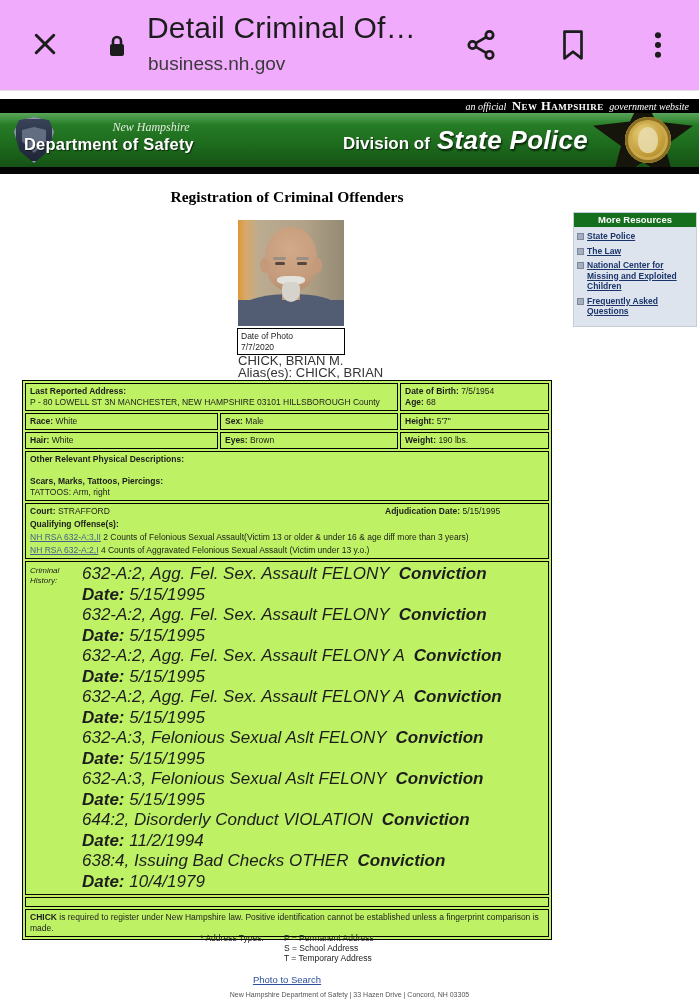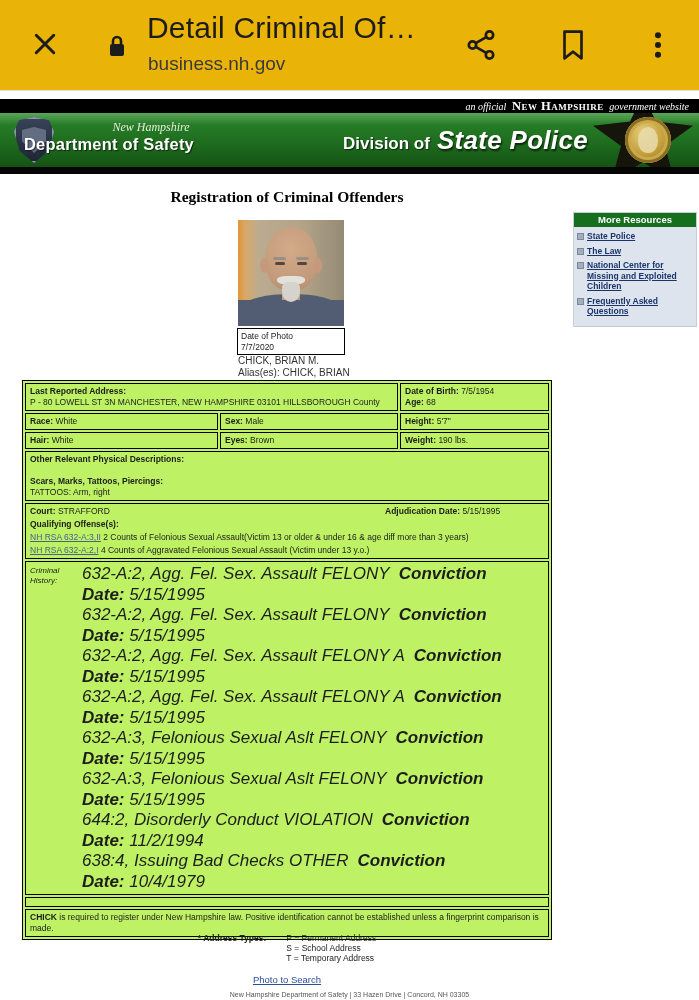--- a/index.html
+++ b/index.html
@@ -4,21 +4,21 @@
 <style>
   html,body{margin:0;padding:0;}
   body{
     width:699px;height:1000px;position:relative;overflow:hidden;
     background:#ffffff;font-family:"Liberation Sans",sans-serif;color:#222;
   }
   .abs{position:absolute;}
   b,.b{font-weight:bold;}
 
   
-  .browser-bar{top:0;left:0;width:699px;height:90px;background:#eab308;border-bottom:1px solid #e3e3e3;}
+  .browser-bar{top:0;left:0;width:699px;height:90px;background:#f0abfc;border-bottom:1px solid #e3e3e3;}
   .icon-btn{position:absolute;display:flex;align-items:center;justify-content:center;cursor:pointer;}
   .tab-title{position:absolute;left:147px;top:11px;width:300px;font-size:30px;color:#1c1c1c;
     white-space:nowrap;overflow:hidden;text-overflow:ellipsis;letter-spacing:.2px;}
   .tab-url{position:absolute;left:148px;top:53px;font-size:19px;color:#3a3a3a;}
 
   
   .gov-strip{top:99px;left:0;width:699px;height:14px;background:#000;color:#fff;
     font-family:"Liberation Serif",serif;font-style:italic;font-size:10px;line-height:14px;
     text-align:right;padding-right:10px;box-sizing:border-box;}
   .gov-strip .state{font-style:normal;font-variant:small-caps;font-weight:bold;font-size:12.5px;letter-spacing:.5px;padding:0 3px;}
@@ -62,21 +62,21 @@
   .ph-brow{position:absolute;top:37px;width:13px;height:3px;border-radius:2px;background:#9b8f85;}
   .ph-eye{position:absolute;top:42px;width:10px;height:3px;border-radius:2px;background:#55453c;}
   .ph-stache{position:absolute;left:39px;top:56px;width:28px;height:9px;border-radius:40% 40% 60% 60%;background:#e3e1dc;}
   .ph-goatee{position:absolute;left:44px;top:62px;width:18px;height:20px;border-radius:35% 35% 55% 55%;background:#d6d3cc;}
   .ph-shirt{position:absolute;left:0;top:80px;width:106px;height:26px;background:#525d74;}
   .ph-shoulder{position:absolute;left:8px;top:74px;width:90px;height:22px;border-radius:50% 50% 0 0;background:#525d74;}
   .ph-neck{position:absolute;left:44px;top:66px;width:18px;height:14px;background:#c49a7b;}
 
   .photo-date-box{top:328px;left:237px;width:100px;border:1px solid #000;background:#fff;
     padding:2px 3px;font-size:8.5px;line-height:10.5px;color:#222;}
-  .name-block{top:355px;left:238px;font-size:10px;line-height:12px;color:#333;}
+  .name-block{top:355px;left:238px;font-size:13px;line-height:12px;color:#333;}
 
   
   .resources{top:212px;left:573px;width:124px;background:#dde4ee;border:1px solid #c6cdd9;box-sizing:border-box;}
   .res-header{background:#166f1c;color:#fff;font-weight:bold;font-size:9.5px;text-align:center;
     height:14px;line-height:14px;}
   .res-body{padding:4px 3px 5px 3px;}
   .res-item{display:flex;gap:3px;margin-bottom:4px;cursor:pointer;}
   .res-bullet{flex:0 0 5px;width:5px;height:5px;margin-top:2px;background:#a3aec0;border:1px solid #7e8899;}
   .res-link{color:#1b356b;font-weight:bold;text-decoration:underline;font-size:8.5px;line-height:10.5px;}
 
@@ -96,21 +96,21 @@
   .ch-wrap{display:flex;font-style:italic;}
   .ch-label{flex:0 0 44px;font-size:8px;line-height:9.5px;padding-top:2px;color:#222;}
   .ch-list{margin-left:8px;font-size:17px;line-height:20.5px;color:#1d1d1d;}
   .ch-conv{margin-left:9px;}
   .empty-row td{height:8px;padding:0;}
   .note-cell{font-size:8.5px;}
 
   
   .address-types{top:933px;left:22px;width:530px;display:flex;justify-content:center;
     font-size:8.5px;line-height:10px;color:#222;}
-  .at-label{font-weight:bold;margin-right:20px;text-align:right;}
+  .at-label{font-weight:normal;margin-right:20px;text-align:right;}
   .at-vals div{margin-bottom:0px;}
   .return-link{top:969px;left:22px;width:530px;text-align:center;}
   .return-link span{color:#2c4e9b;text-decoration:underline;font-size:9.5px;cursor:pointer;}
   .site-footer{top:991px;left:0;width:699px;text-align:center;font-size:7px;color:#555;}
 </style>
 </head>
 <body>
 
 <div class="abs browser-bar">
   <div class="icon-btn" style="left:26px;top:25px;width:38px;height:38px;">

